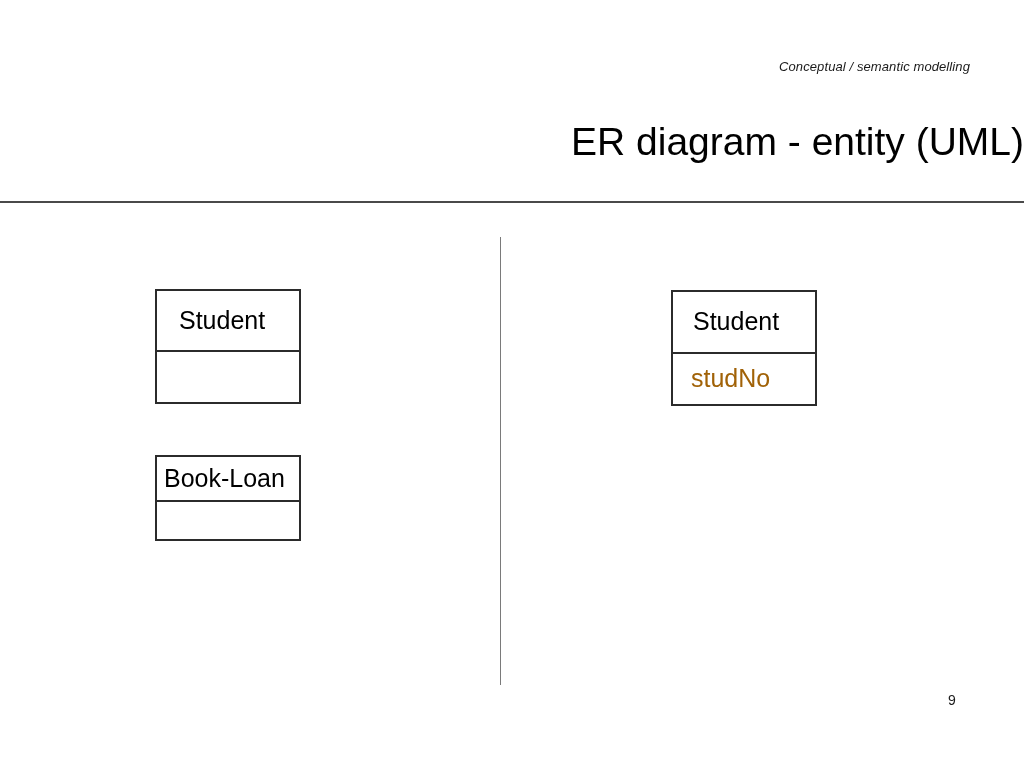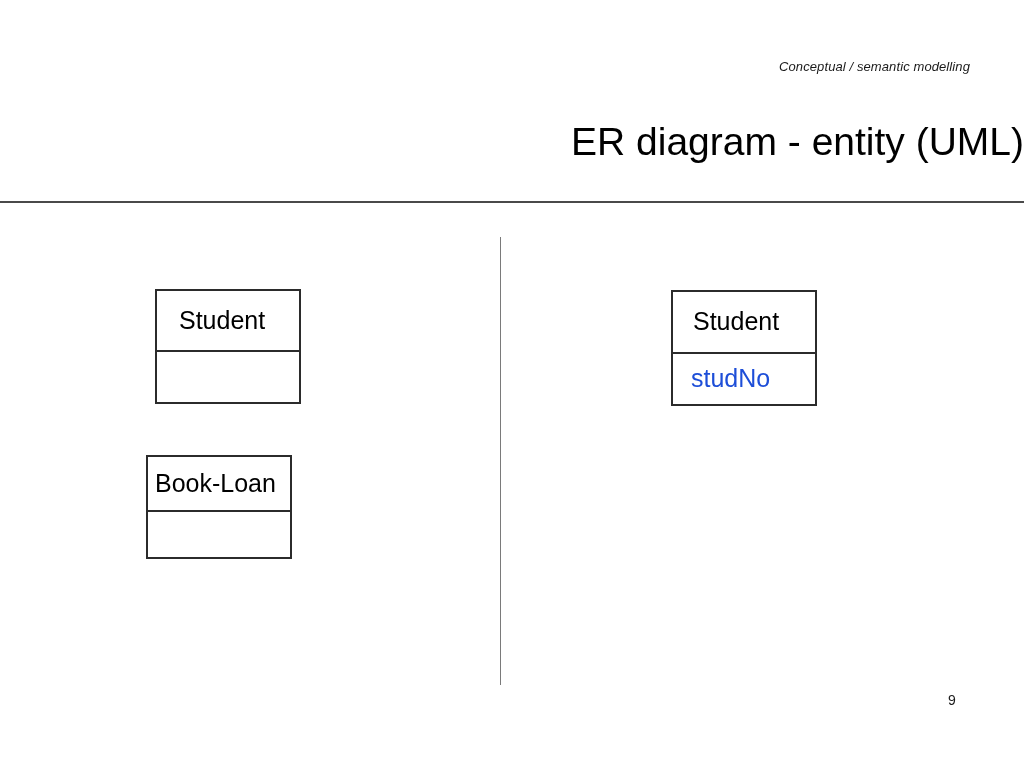--- a/index.html
+++ b/index.html
@@ -91,21 +91,21 @@
   }
   .uml-attrs {
     box-sizing: border-box;
     border-top: 2px solid #2b2b2b;
     display: flex;
     flex-direction: column;
     justify-content: flex-start;
   }
   .uml-attr {
     font-size: 25px;
-    color: #1d4ed8;
+    color: #a16207;
     white-space: nowrap;
     padding-left: 18px;
     line-height: 1.0;
     display: flex;
     align-items: center;
     height: 100%;
     border-radius: 7px;
   }
 
   
@@ -118,24 +118,24 @@
   #box-student-plain .uml-name {
     height: 61px;
     padding-left: 22px;
   }
   #box-student-plain .uml-attrs {
     height: 54px;
   }
 
   
   #box-bookloan {
-    left: 146px;
+    left: 155px;
     top: 455px;
     width: 146px;
-    height: 104px;
+    height: 86px;
   }
   #box-bookloan .uml-name {
     height: 60px;
     padding-left: 7px;
   }
   #box-bookloan .uml-attrs {
     height: 54px;
   }
 
   

